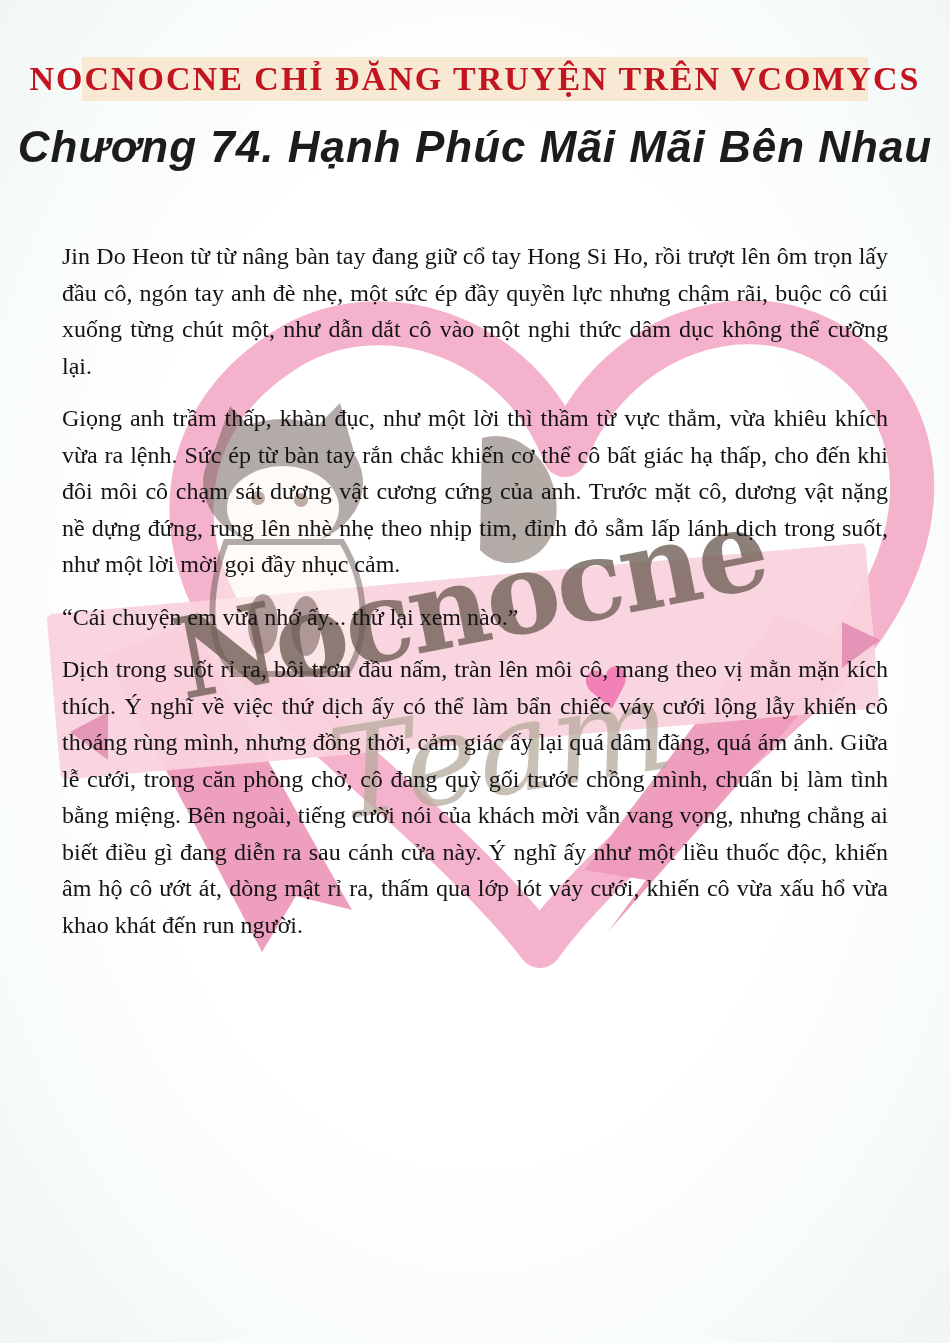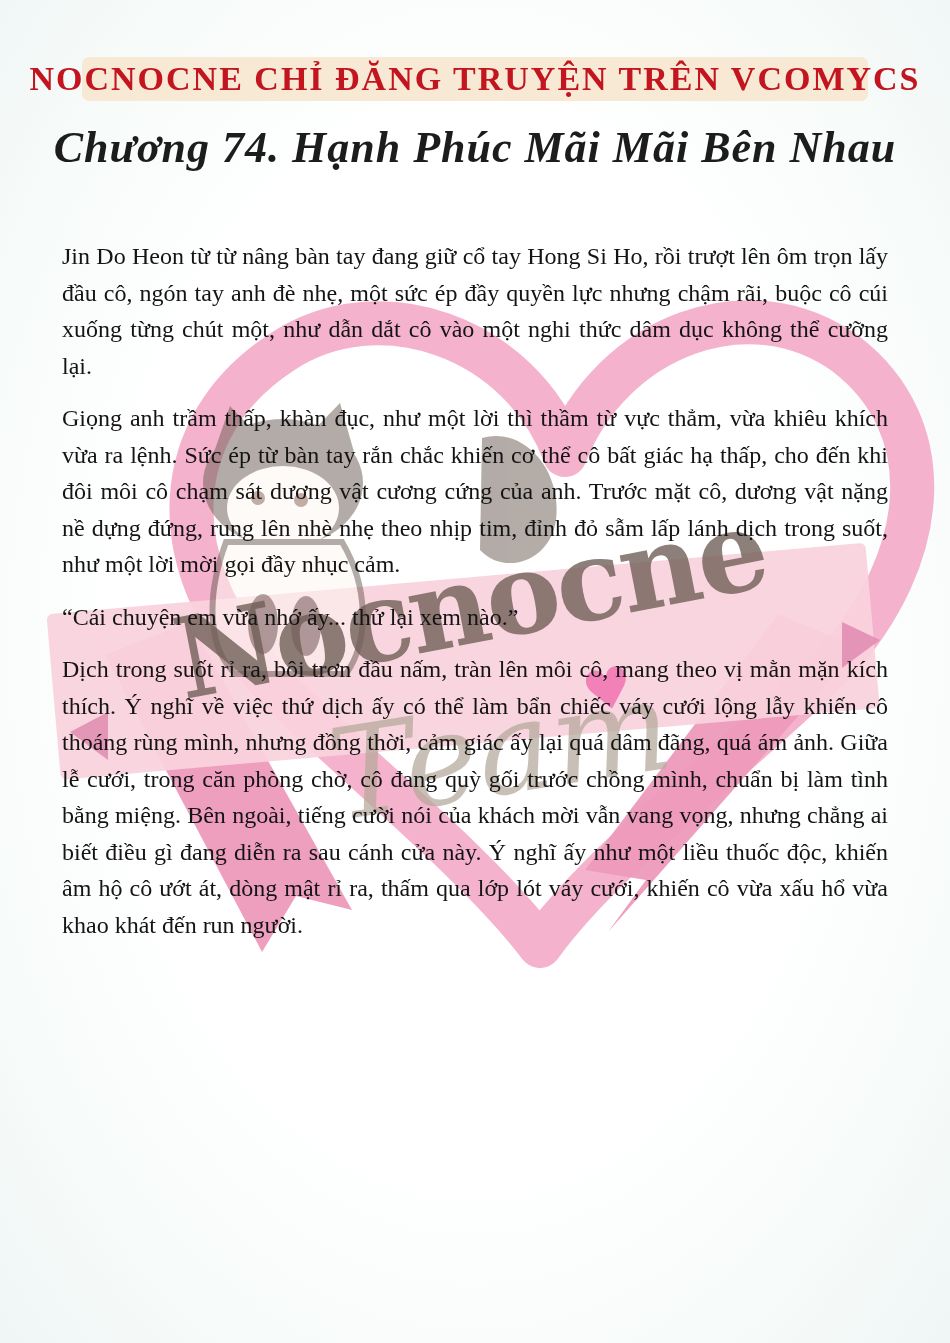--- a/index.html
+++ b/index.html
@@ -25,25 +25,25 @@
     position:absolute;left:583px;top:662px;font-size:56px;line-height:1;
     color:#f173b2;opacity:.85;transform:rotate(-12deg);
     font-family:"DejaVu Sans",sans-serif;
   }
   
   .content{position:relative;z-index:1;}
   .notice{
     position:absolute;left:82px;top:57px;width:786px;height:44px;
     background:#f7e9d4;display:flex;align-items:center;justify-content:center;
     font-family:"Liberation Serif",serif;font-weight:bold;font-size:34px;
-    letter-spacing:2px;color:#c2151f;white-space:nowrap;border-radius:7px;
+    letter-spacing:2px;color:#c2151f;white-space:nowrap;
   }
   .chapter-title{
     position:absolute;left:0;top:122px;width:950px;text-align:center;
-    font-family:Liberation Serif, serif;font-style:italic;font-weight:bold;
+    font-family:Liberation Sans, sans-serif;font-style:italic;font-weight:bold;
     font-size:44px;color:#1c1c1c;letter-spacing:1px;
   }
   .body-text{
     position:absolute;left:62px;top:222px;width:826px;
     font-family:"Liberation Serif",serif;font-size:24px;line-height:36.5px;
     color:#141414;text-align:justify;
   }
   .body-text p{margin:16px 0 12px 0;}
 </style>
 </head>

